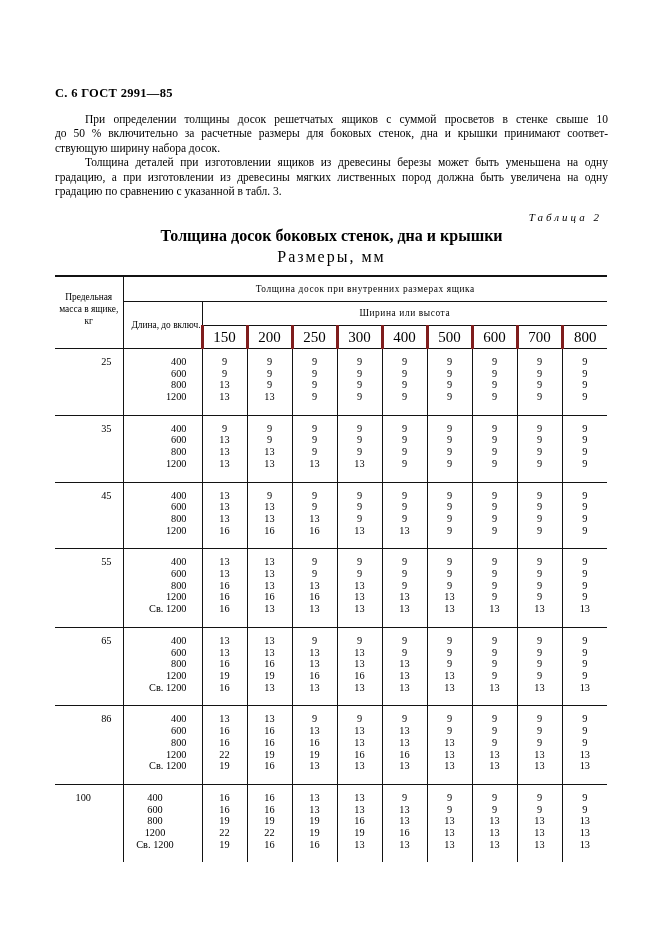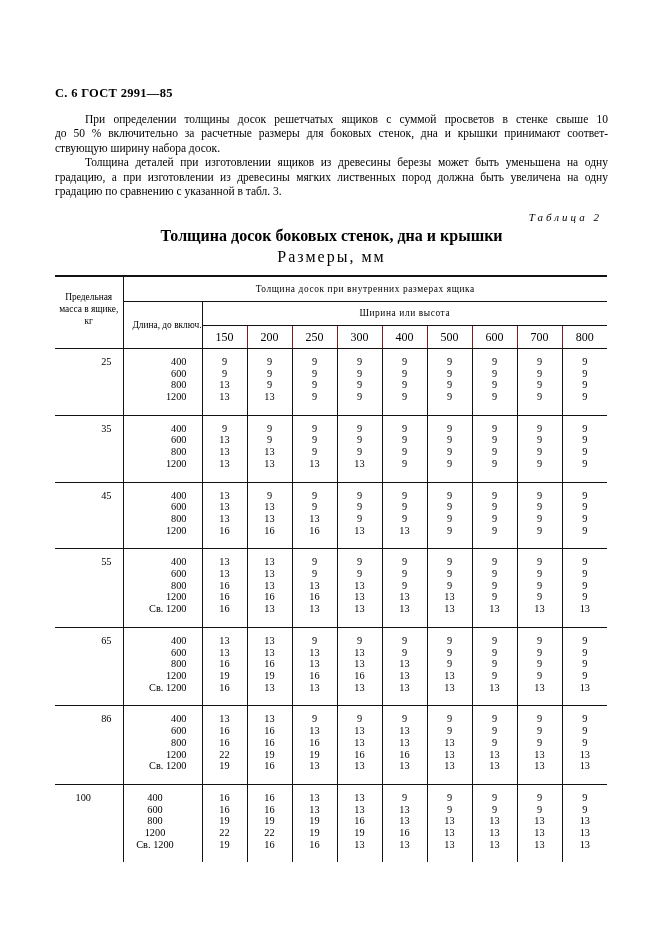--- a/index.html
+++ b/index.html
@@ -89,23 +89,23 @@
   .length-th {
     border-right: 1px solid #131313;
     border-bottom: 1.6px solid #131313;
     text-align: right;
   }
   .width-th {
     border-bottom: 1px solid #131313;
     letter-spacing: 0.6px;
   }
   .size-col {
-    border-left: 1px solid #7f1d1d;
+    border-left: 3px solid #7f1d1d;
     border-bottom: 1.6px solid #131313;
-    font-size: 12px;
+    font-size: 15px;
   }
   tbody td {
     vertical-align: top;
     border-bottom: 1px solid #131313;
     font-size: 10.3px;
     line-height: 11.7px;
   }
   tbody tr.last-group td { border-bottom: none; text-align: center; }
   td.mass-cell {
     border-right: 1px solid #131313;

